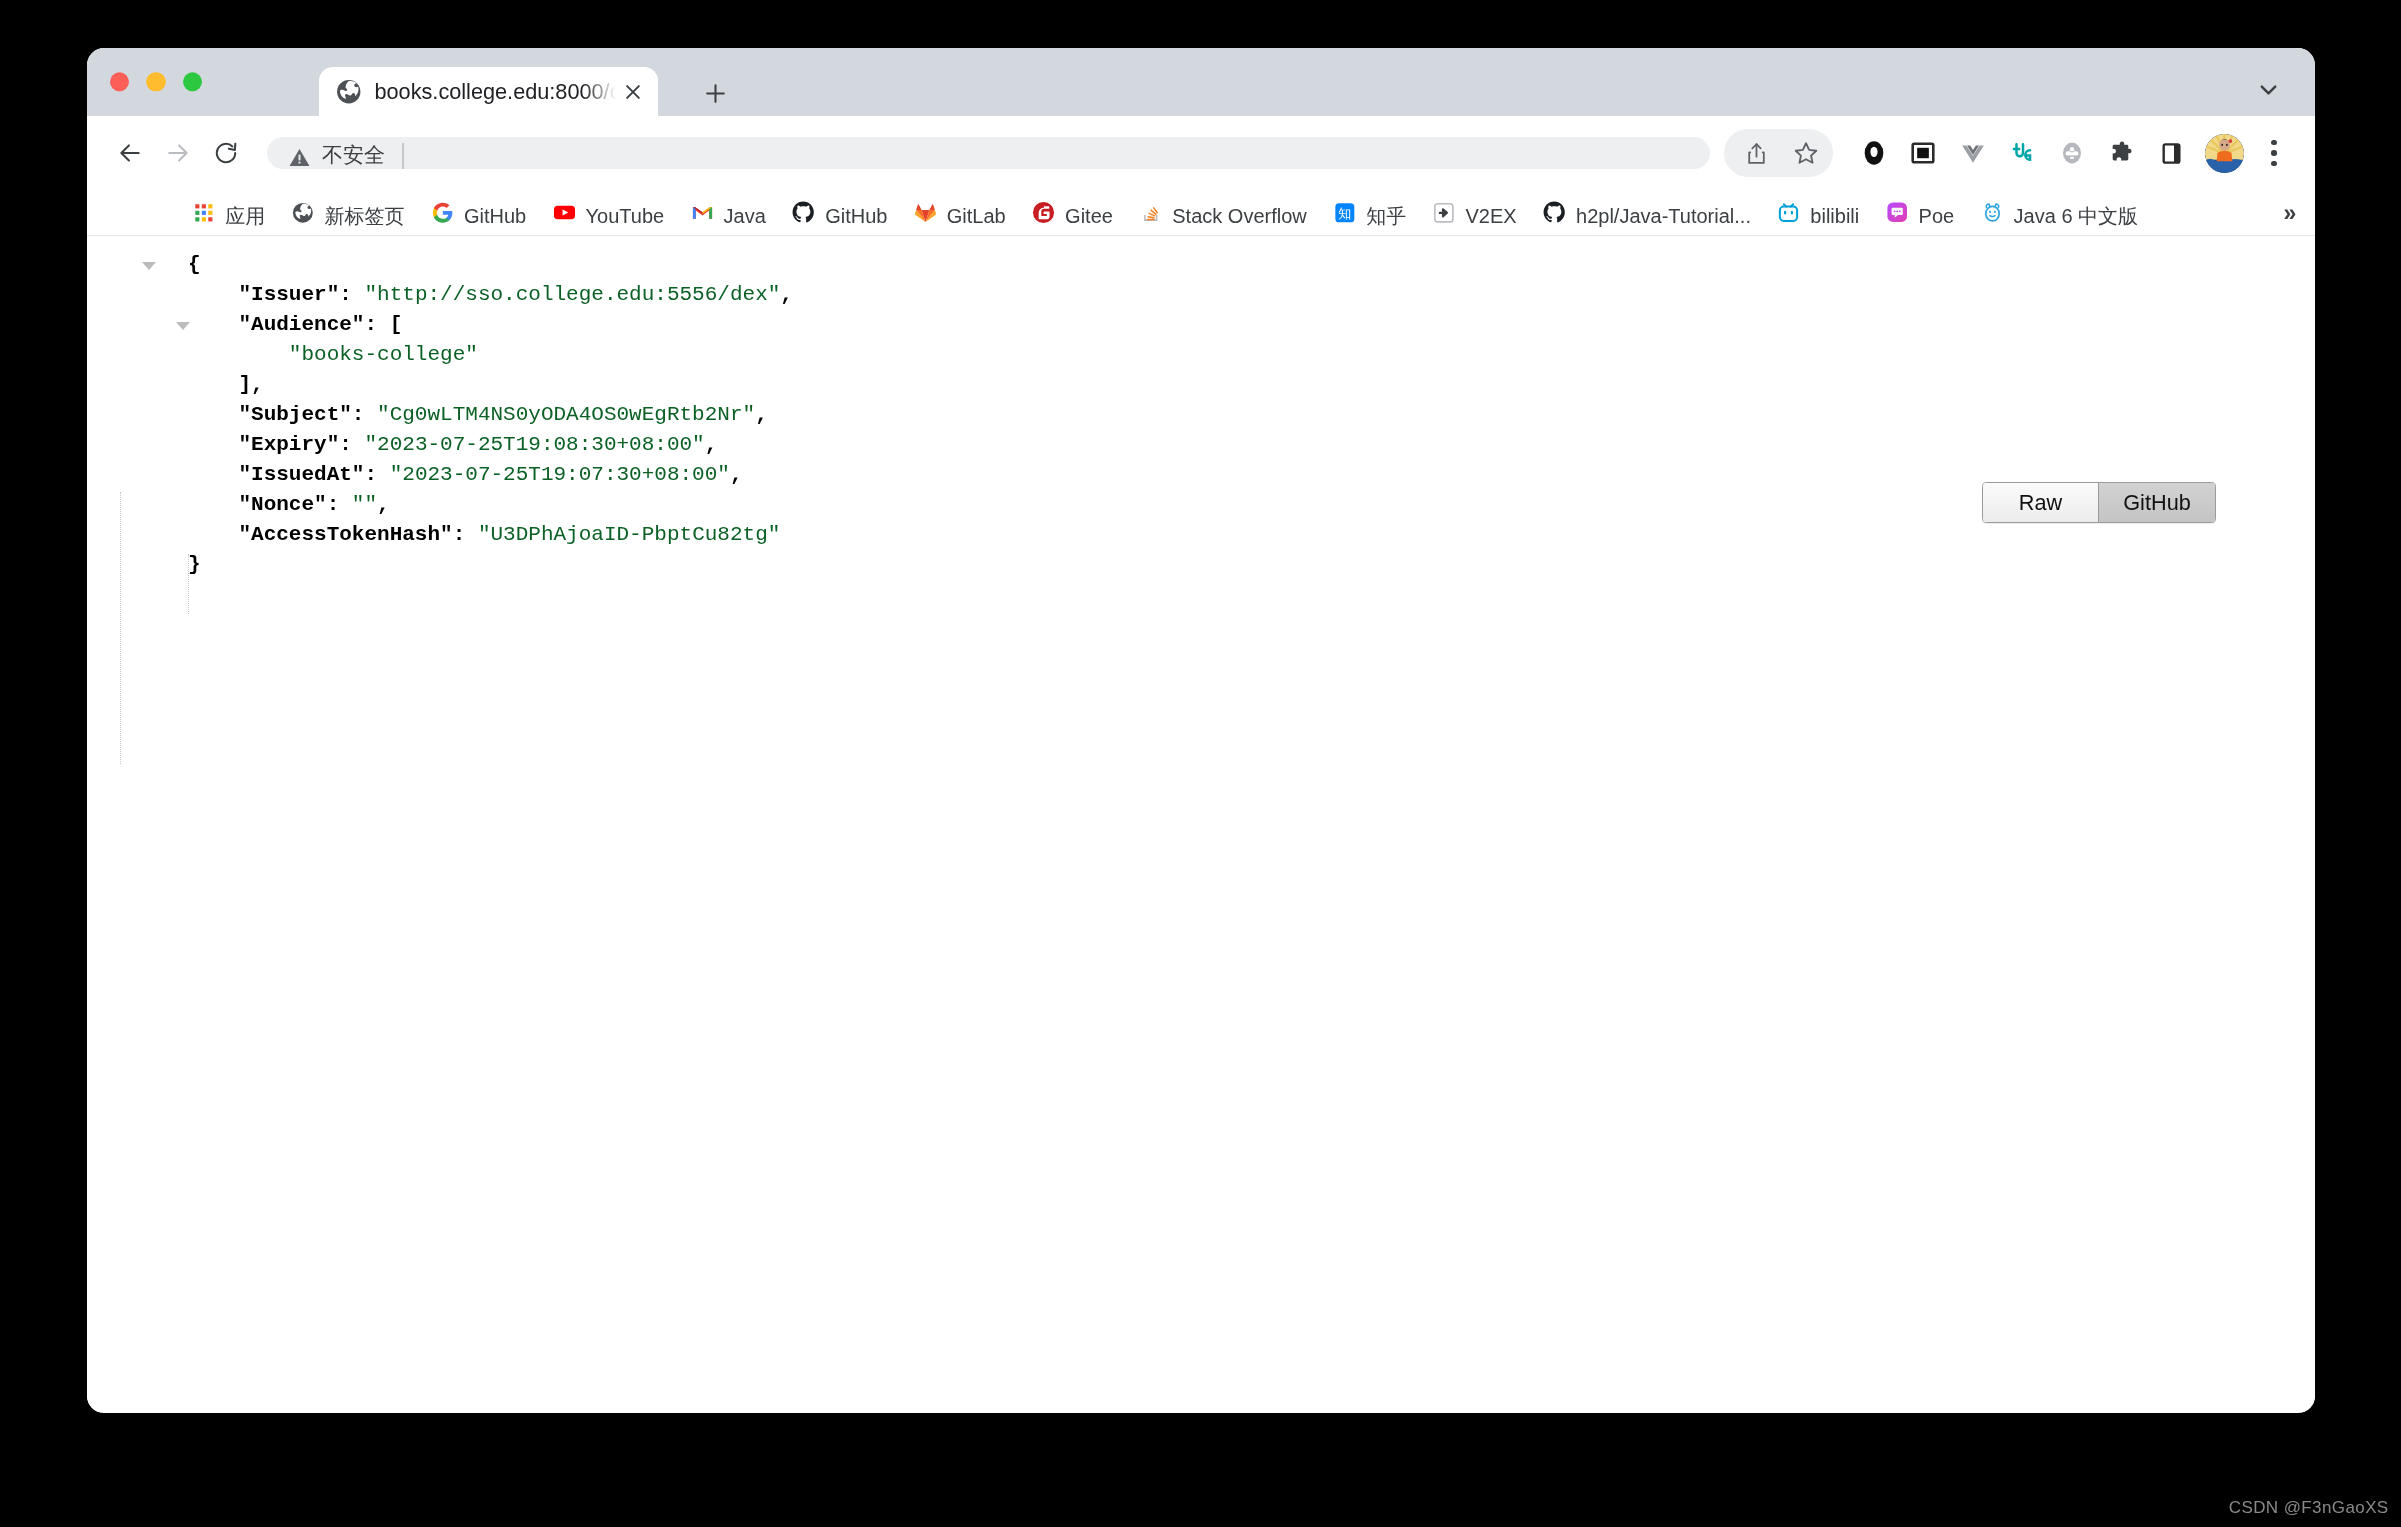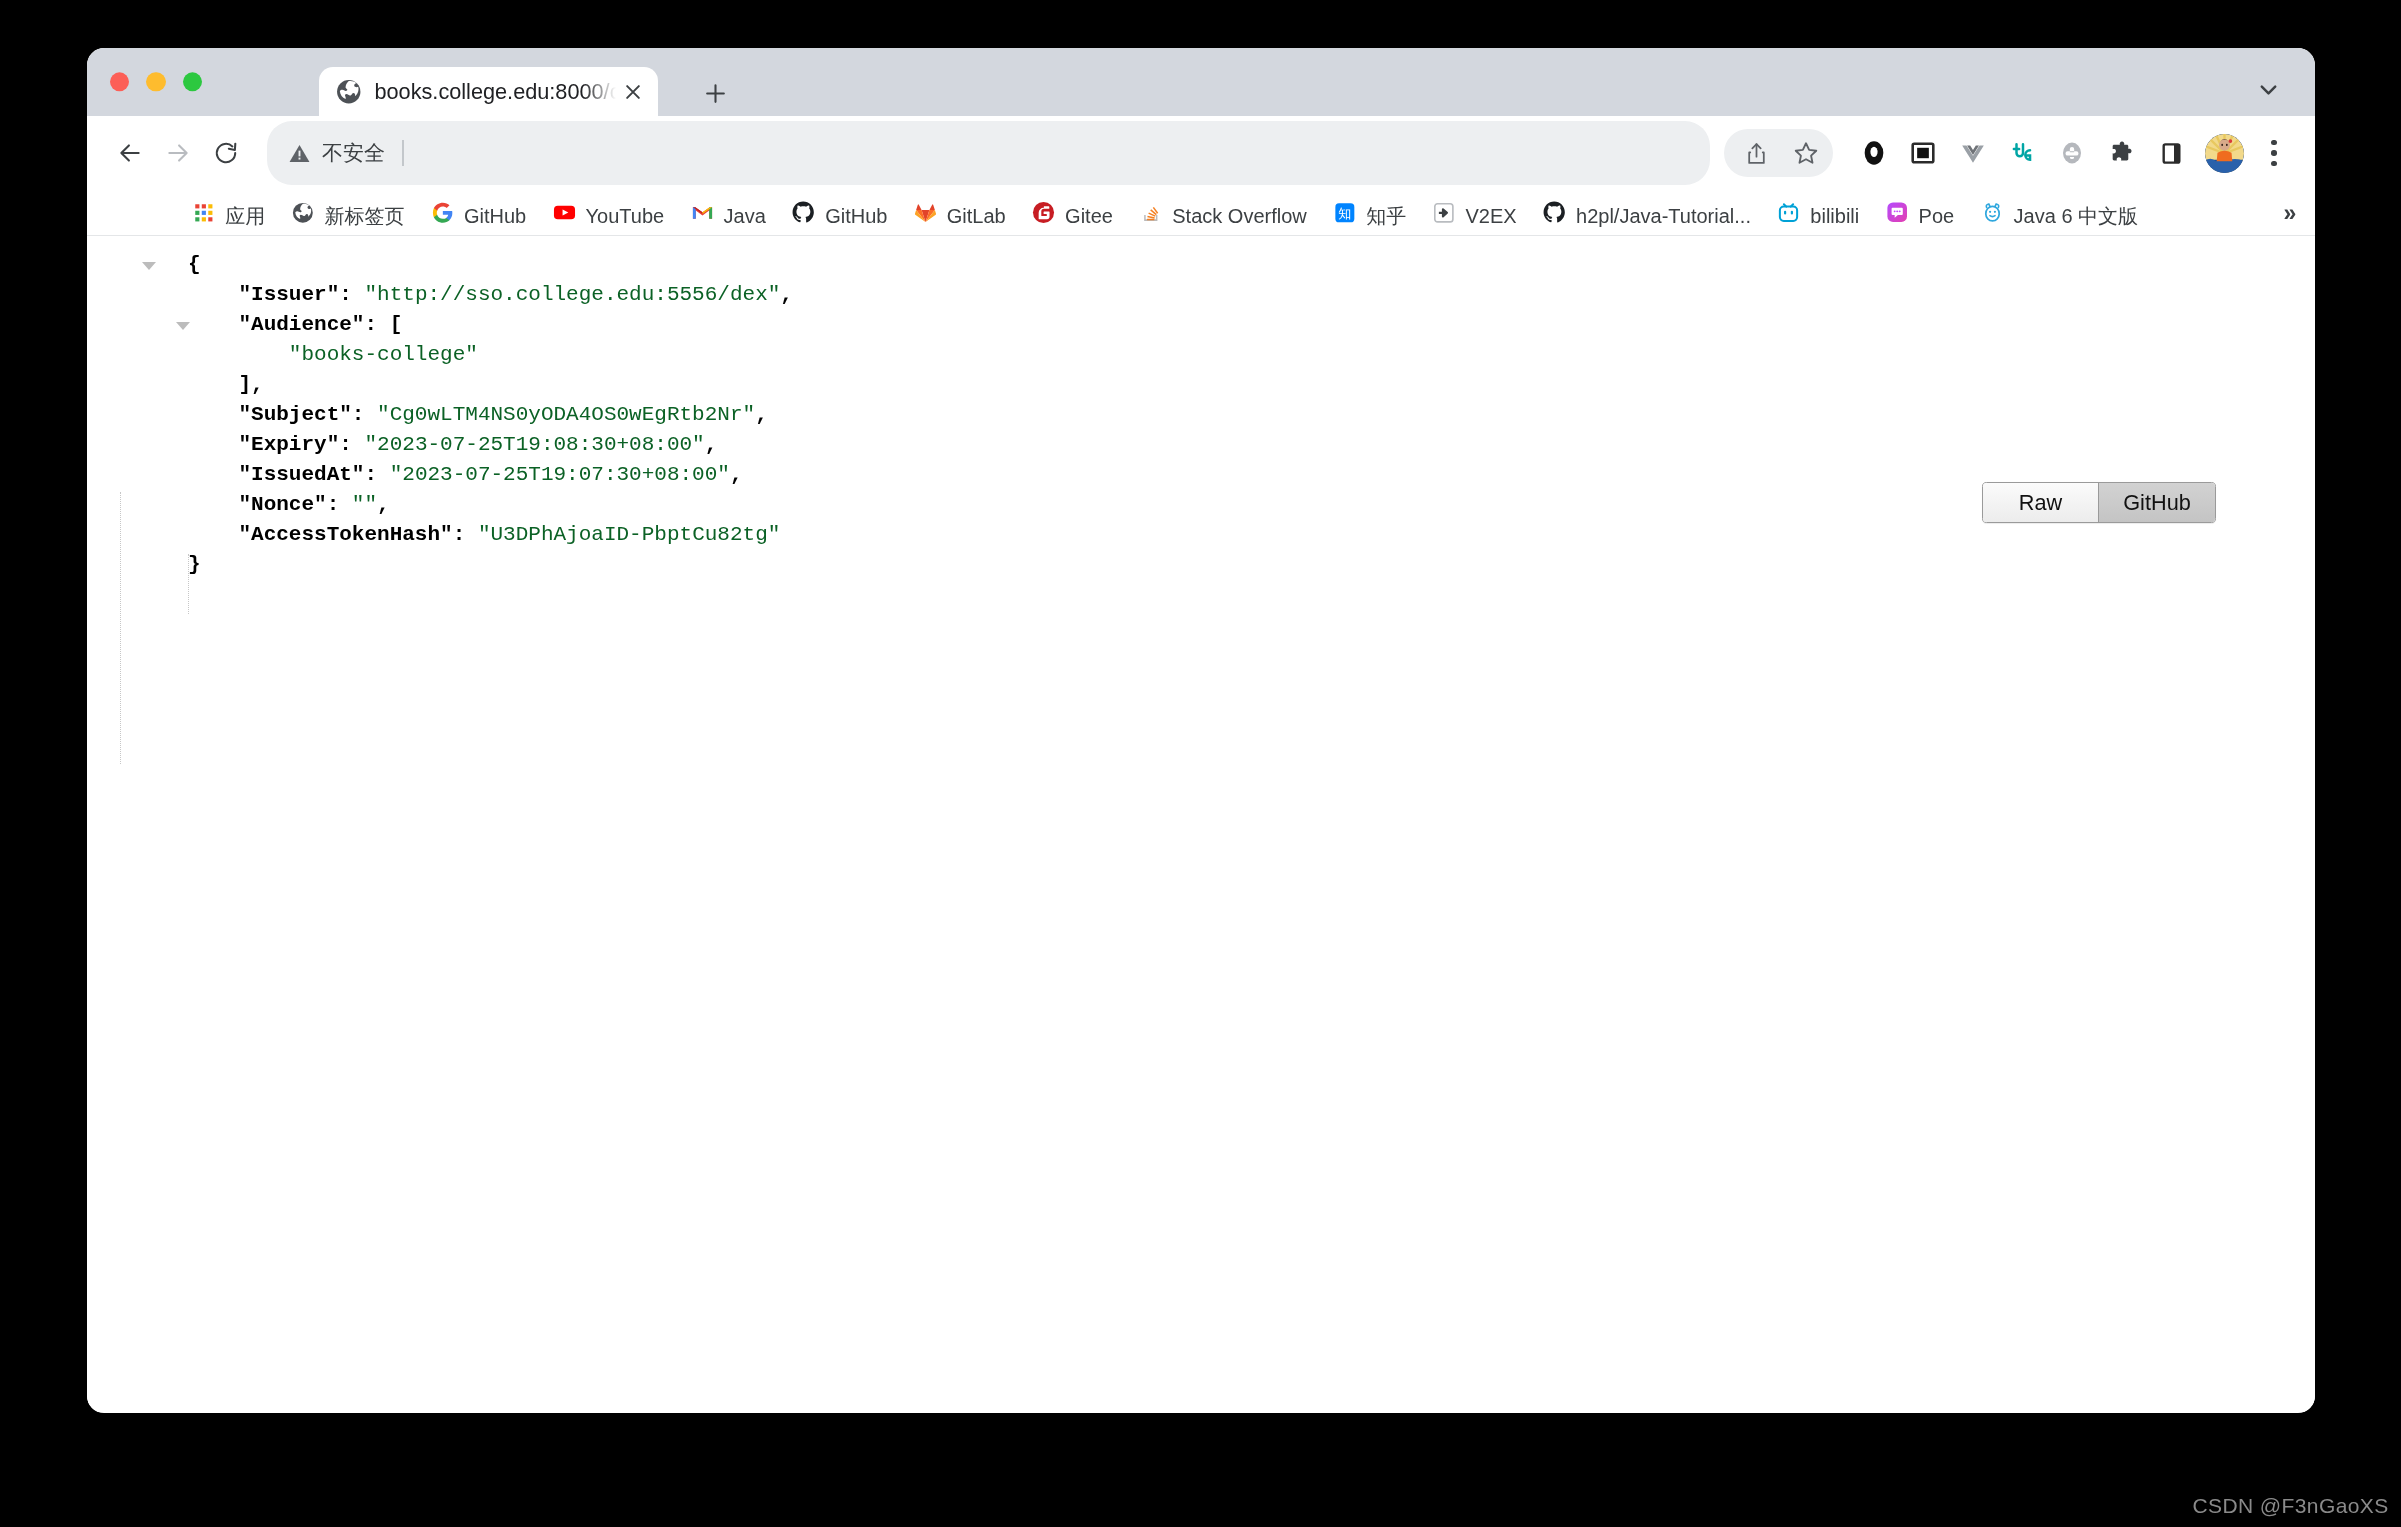--- a/index.html
+++ b/index.html
@@ -119,26 +119,26 @@
     width: 48px; height: 48px;
     display: flex; align-items: center; justify-content: center;
     border-radius: 50%;
     flex: 0 0 auto;
     color: #3c4043;
   }
   .nav-btn.disabled { color: #b9bcc0; }
 
   .omnibox {
     flex: 1 1 auto;
-    height: 64px;
+    height: 32px;
     margin: 0 14px 0 17px;
     background: #edeff1;
     border-radius: 25px;
     display: flex;
-    align-items: center;
+    align-items: flex-end;
     padding: 0 23px 0 21.7px;
     box-sizing: border-box;
     min-width: 0;
   }
   .warn-icon { flex: 0 0 auto; display:flex; align-items:center; color:#5f6368; }
   .not-secure {
     font-size: 21px;
     color: #3c4043;
     margin-left: 10.8px;
     white-space: nowrap;
@@ -302,21 +302,21 @@
     border-left: 1.5px dotted #c7c7c7;
   }
   .guide.g1 { left: 32.5px; top: 256px; height: 272px; }
   .guide.g2 { left: 101px; top: 318px; height: 60px; }
 
   
   .watermark {
     position: absolute;
     right: 12.4px;
     bottom: 9.3px;
-    font-size: 21px;
+    font-size: 17px;
     color: #8a8a8a;
     font-family: "Liberation Sans", sans-serif;
     letter-spacing: 0.4px;
   }
 
   svg { display: block; }
 </style>
 </head>
 <body>
 

